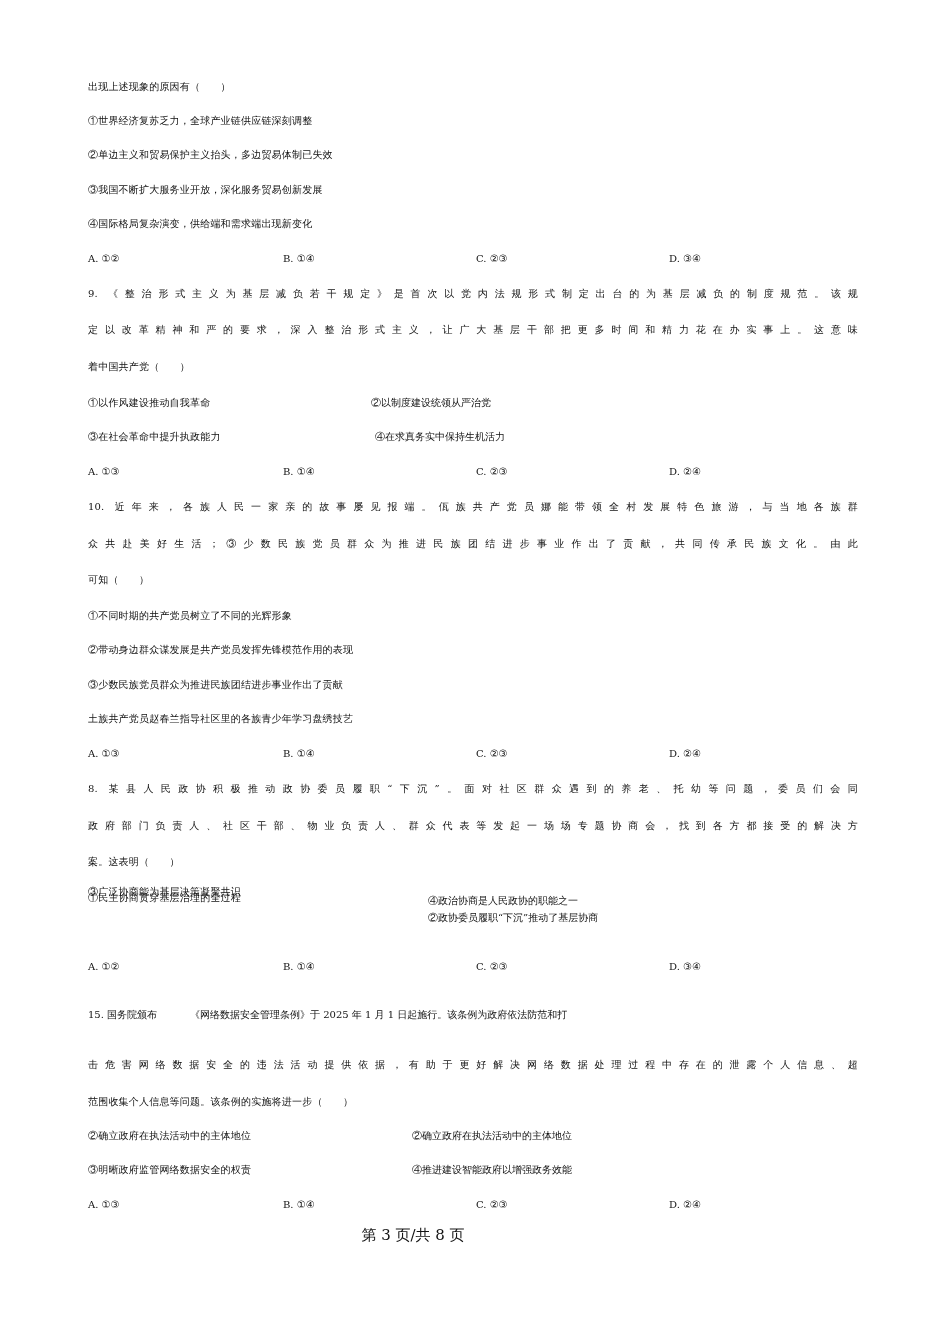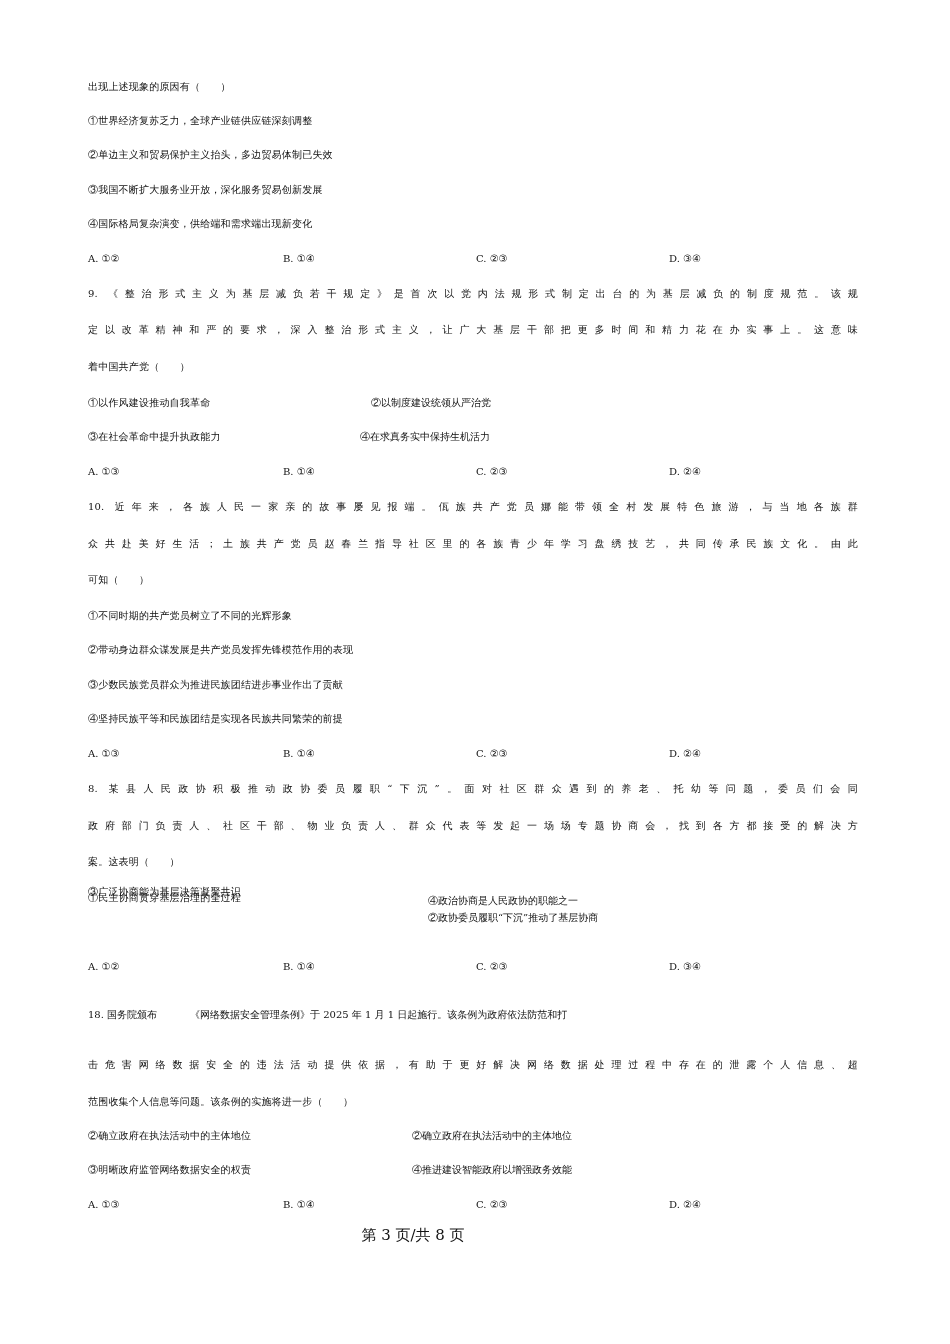--- a/index.html
+++ b/index.html
@@ -31,35 +31,35 @@
   <div class="opt" style="top:249px;left:669px">D. ③④</div>
 </div>
 
 <div>
   <div class="line justify" style="top:284px">9. 《整治形式主义为基层减负若干规定》是首次以党内法规形式制定出台的为基层减负的制度规范。该规</div>
   <div class="line justify" style="top:320px">定以改革精神和严的要求，深入整治形式主义，让广大基层干部把更多时间和精力花在办实事上。这意味</div>
   <div class="line" style="top:357px">着中国共产党（　　）</div>
   <div class="line" style="top:393px">①以作风建设推动自我革命</div>
   <div class="opt" style="top:393px;left:371px">②以制度建设统领从严治党</div>
   <div class="line" style="top:427px">③在社会革命中提升执政能力</div>
-  <div class="opt" style="top:427px;left:360px">④在求真务实中保持生机活力</div>
+  <div class="opt" style="top:427px;left:375px">④在求真务实中保持生机活力</div>
   <div class="opt" style="top:462px;left:88px">A. ①③</div>
   <div class="opt" style="top:462px;left:283px">B. ①④</div>
   <div class="opt" style="top:462px;left:476px">C. ②③</div>
   <div class="opt" style="top:462px;left:669px">D. ②④</div>
 </div>
 
 <div>
   <div class="line justify" style="top:497px">10. 近年来，各族人民一家亲的故事屡见报端。佤族共产党员娜能带领全村发展特色旅游，与当地各族群</div>
-  <div class="line justify" style="top:534px">众共赴美好生活；土族共产党员赵春兰指导社区里的各族青少年学习盘绣技艺，共同传承民族文化。由此</div>
+  <div class="line justify" style="top:534px">众共赴美好生活；③少数民族党员群众为推进民族团结进步事业作出了贡献，共同传承民族文化。由此</div>
   <div class="line" style="top:570px">可知（　　）</div>
   <div class="line" style="top:606px">①不同时期的共产党员树立了不同的光辉形象</div>
   <div class="line" style="top:640px">②带动身边群众谋发展是共产党员发挥先锋模范作用的表现</div>
   <div class="line" style="top:675px">③少数民族党员群众为推进民族团结进步事业作出了贡献</div>
-  <div class="line" style="top:709px">④坚持民族平等和民族团结是实现各民族共同繁荣的前提</div>
+  <div class="line" style="top:709px">土族共产党员赵春兰指导社区里的各族青少年学习盘绣技艺</div>
   <div class="opt" style="top:744px;left:88px">A. ①③</div>
   <div class="opt" style="top:744px;left:283px">B. ①④</div>
   <div class="opt" style="top:744px;left:476px">C. ②③</div>
   <div class="opt" style="top:744px;left:669px">D. ②④</div>
 </div>
 
 <div>
   <div class="line justify" style="top:779px">8. 某县人民政协积极推动政协委员履职“下沉”。面对社区群众遇到的养老、托幼等问题，委员们会同</div>
   <div class="line justify" style="top:816px">政府部门负责人、社区干部、物业负责人、群众代表等发起一场场专题协商会，找到各方都接受的解决方</div>
   <div class="line" style="top:852px">案。这表明（　　）</div>
@@ -67,21 +67,21 @@
   <div class="opt" style="top:908px;left:428px">②政协委员履职“下沉”推动了基层协商</div>
   <div class="line" style="top:882px">③广泛协商能为基层决策凝聚共识</div>
   <div class="opt" style="top:891px;left:428px">④政治协商是人民政协的职能之一</div>
   <div class="opt" style="top:957px;left:88px">A. ①②</div>
   <div class="opt" style="top:957px;left:283px">B. ①④</div>
   <div class="opt" style="top:957px;left:476px">C. ②③</div>
   <div class="opt" style="top:957px;left:669px">D. ③④</div>
 </div>
 
 <div>
-  <div class="opt" style="top:1005px;left:88px">18. 国务院颁布</div>
+  <div class="opt" style="top:1005px;left:88px">15. 国务院颁布</div>
   <div class="opt" style="top:1005px;left:190px">《网络数据安全管理条例》于 2025 年 1 月 1 日起施行。该条例为政府依法防范和打</div>
   <div class="line justify" style="top:1055px">击危害网络数据安全的违法活动提供依据，有助于更好解决网络数据处理过程中存在的泄露个人信息、超</div>
   <div class="line" style="top:1092px">范围收集个人信息等问题。该条例的实施将进一步（　　）</div>
   <div class="line" style="top:1126px">②确立政府在执法活动中的主体地位</div>
   <div class="opt" style="top:1126px;left:412px">②确立政府在执法活动中的主体地位</div>
   <div class="line" style="top:1160px">③明晰政府监管网络数据安全的权责</div>
   <div class="opt" style="top:1160px;left:412px">④推进建设智能政府以增强政务效能</div>
   <div class="opt" style="top:1195px;left:88px">A. ①③</div>
   <div class="opt" style="top:1195px;left:283px">B. ①④</div>
   <div class="opt" style="top:1195px;left:476px">C. ②③</div>

